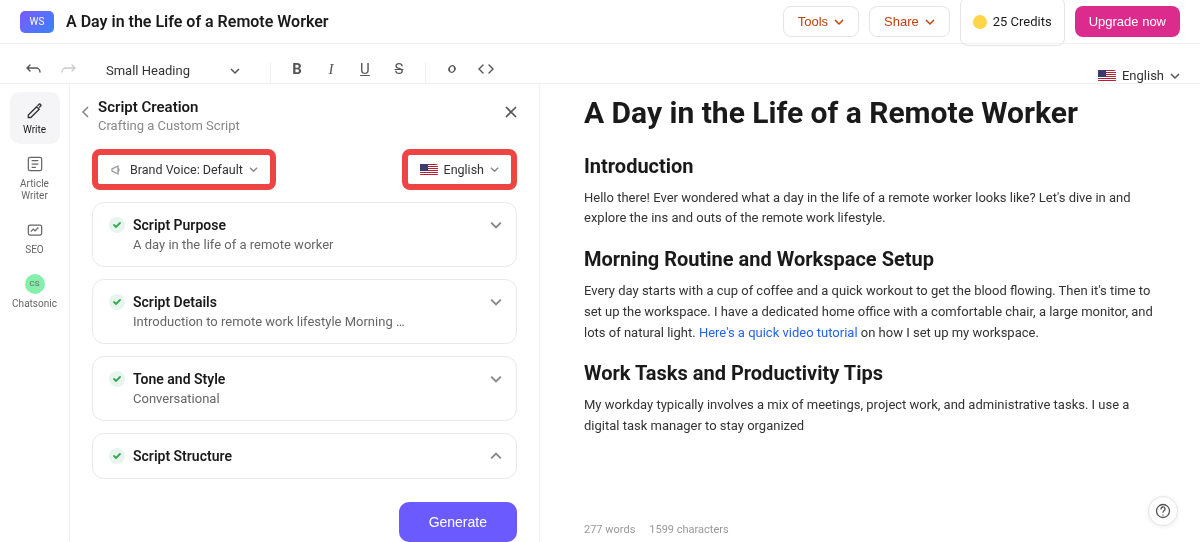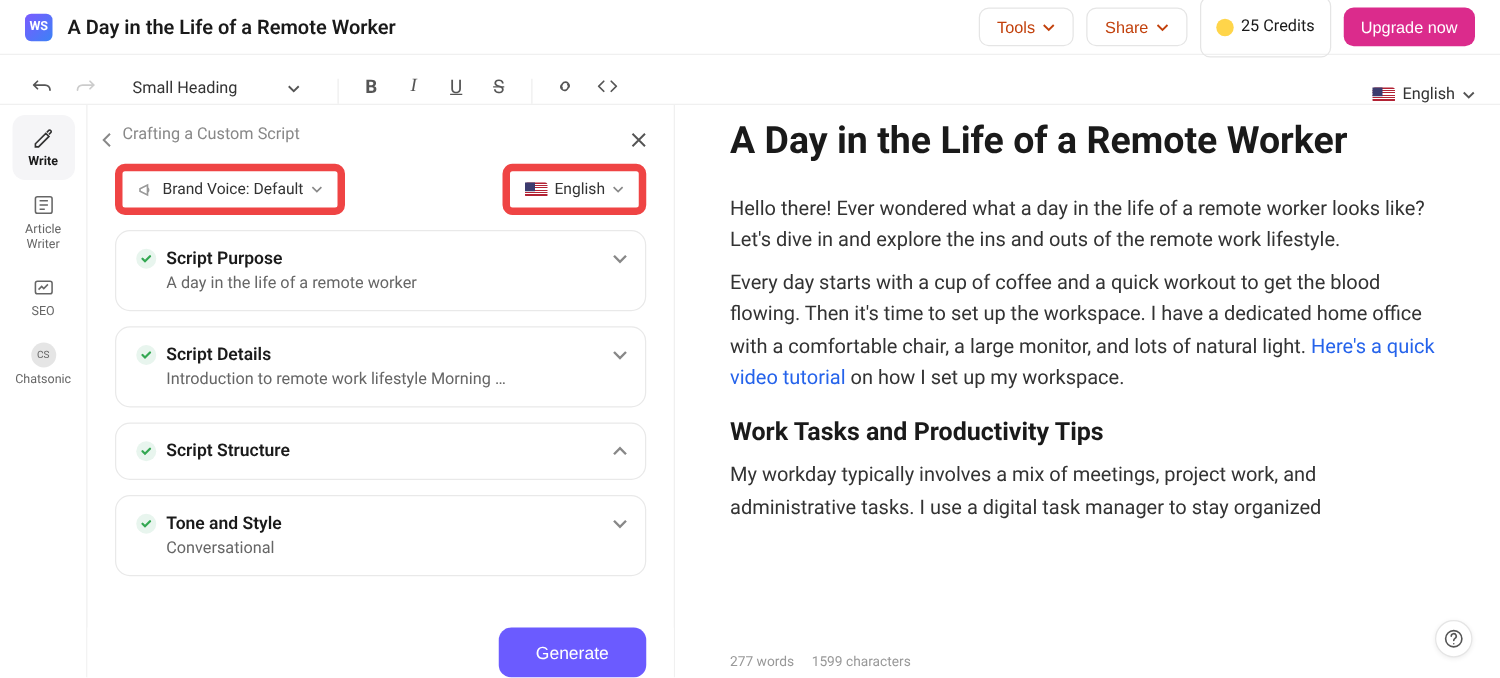--- a/index.html
+++ b/index.html
@@ -1,20 +1,20 @@
 <!DOCTYPE html>
 <html><head>
 <meta charset="utf-8">
 <style>
 * { box-sizing: border-box; margin: 0; padding: 0; }
 body { font-family: -apple-system, BlinkMacSystemFont, 'Segoe UI', Roboto, sans-serif; background: #fff; color: #1a1a1a; width: 1200px; height: 542px; overflow: hidden; position: relative; }
 
 
 .top-header { display: flex; align-items: center; height: 44px; padding: 0 20px; border-bottom: 1px solid #f0f0f0; }
-.logo { width: 22px; height: 22px; background: linear-gradient(135deg,#7b5bff,#3b82f6); border-radius: 5px; display:flex; align-items:center; justify-content:center; color:#fff; font-size:10px; font-weight:700; margin-right: 12px; }
+.logo { width: 34px; height: 22px; background: linear-gradient(135deg,#7b5bff,#3b82f6); border-radius: 5px; display:flex; align-items:center; justify-content:center; color:#fff; font-size:10px; font-weight:400; margin-right: 12px; }
 .doc-title { font-size: 16px; font-weight: 600; }
 .header-right { margin-left: auto; display: flex; align-items: center; gap: 10px; }
 .btn { border: 1px solid #e5e5e5; background:#fff; border-radius: 8px; padding: 7px 14px; font-size: 13px; color:#c2410c; display:flex; align-items:center; gap:6px; cursor:pointer; }
 .credits-pill { border:1px solid #e5e5e5; border-radius:8px; padding:16px 12px; font-size:13px; display:flex; align-items:center; gap:6px; }
 .credits-pill .dot{width:14px;height:14px;border-radius:50%;background:#ffd54a;display:inline-block;}
 .upgrade-btn { background:#db2b8c; color:#fff; border:none; border-radius:8px; padding:8px 14px; font-size:13px; font-weight:500; cursor:pointer; }
 
 
 .toolbar { display:flex; align-items:flex-end; height:40px; padding:0 20px; border-bottom:1px solid #f0f0f0; gap:6px; }
 .tb-btn { width:28px; height:28px; display:flex; align-items:center; justify-content:center; border-radius:6px; cursor:pointer; color:#555; }
@@ -24,21 +24,21 @@
 .lang-right{margin-left:auto;display:flex;align-items:center;gap:6px;font-size:13px;color:#333;cursor:pointer;}
 .flag{width:18px;height:12px;background:linear-gradient(#b22234 0 8%,#fff 8% 16%,#b22234 16% 24%,#fff 24% 32%,#b22234 32% 40%,#fff 40% 48%,#b22234 48% 56%,#fff 56% 64%,#b22234 64% 72%,#fff 72% 80%,#b22234 80% 88%,#fff 88% 100%);position:relative;border-radius:2px;}
 .flag::before{content:'';position:absolute;width:8px;height:7px;background:#3c3b6e;top:0;left:0;}
 
 
 .main { display:flex; height:calc(100% - 84px); }
 
 
 .left-rail{width:70px;border-right:1px solid #f0f0f0;display:flex;flex-direction:column;align-items:center;padding-top:8px;gap:2px;}
 .rail-item{width:50px;padding:8px 0;border-radius:10px;display:flex;flex-direction:column;align-items:center;gap:4px;font-size:10px;color:#666;cursor:pointer;text-align:center;line-height:1.2;}
-.rail-item.active{background:#f5f5f7;color:#1a1a1a;font-weight:bold;}
+.rail-item.active{background:#f5f5f7;color:#1a1a1a;}
 .rail-icon{width:20px;height:20px;}
 
 
 .side-panel{width:470px;border-right:1px solid #f0f0f0;display:flex;flex-direction:column;position:relative;}
 .panel-header{padding:14px 24px 6px;position:relative;}
 .back-chevron{position:absolute;left:6px;top:18px;width:20px;height:20px;display:flex;align-items:center;justify-content:center;color:#888;cursor:pointer;}
 .panel-title{font-size:15px;font-weight:600;margin-left:4px;}
 .panel-sub{font-size:13px;color:#888;margin-top:2px;margin-left:4px;}
 .close-x{position:absolute;right:18px;top:18px;width:20px;height:20px;display:flex;align-items:center;justify-content:center;color:#555;cursor:pointer;}
 .panel-body{padding:10px 22px 0;overflow-y:auto;flex:1;}
@@ -52,21 +52,21 @@
 .card-title{font-size:14px;font-weight:600;}
 .card-sub{font-size:13px;color:#666;margin-top:4px;margin-left:24px;white-space:nowrap;overflow:hidden;text-overflow:ellipsis;}
 .chev{position:absolute;right:14px;top:16px;color:#888;}
 .generate-bar{padding:0 22px;display:flex;justify-content:flex-end;background:#fff;}
 .generate-btn{background:#6b5bff;color:#fff;border:none;border-radius:10px;padding:12px 30px;font-size:14px;font-weight:500;cursor:pointer;}
 
 
 .doc{flex:1;padding:10px 44px 0 44px;overflow-y:auto;position:relative;}
 .doc h1{font-size:30px;font-weight:700;line-height:1.25;margin-bottom:22px;}
 .doc h2{font-size:20px;font-weight:700;margin:18px 0 10px;}
-.doc p{font-size:16px;line-height:1.6;color:#333;margin-bottom:8px;}
+.doc p{font-size:13px;line-height:1.6;color:#333;margin-bottom:8px;}
 .doc a{color:#2563eb;text-decoration:none;}
 .stats{position:absolute;bottom:6px;left:44px;font-size:11px;color:#999;display:flex;gap:14px;}
 .help-fab{position:absolute;right:22px;bottom:16px;width:30px;height:30px;border-radius:50%;background:#fff;border:1px solid #e5e5e5;display:flex;align-items:center;justify-content:center;color:#555;cursor:pointer;box-shadow:0 1px 4px rgba(0,0,0,0.08);}
 svg{display:block;}
 </style>
 </head>
 <body>
 
 <div class="top-header">
   <div class="logo">WS</div>
@@ -159,32 +159,33 @@
       <span>Article Writer</span>
     </div>
     <div class="rail-item">
       <svg class="rail-icon" viewBox="0 0 24 24">
           <rect x="4" y="6" width="16" height="12" rx="2" stroke="#666" fill="none" stroke-width="1.5"></rect>
           <path d="M7 14l3-3 2 2 4-4" stroke="#666" fill="none" stroke-width="1.5"></path>
         </svg>
       <span>SEO</span>
     </div>
     <div class="rail-item">
-      <div class="rail-icon" style="width:20px;height:20px;border-radius:50%;background:#e5e5e5;display:flex;align-items:center;justify-content:center;font-size:8px;color:#666;">CS</div>
+      <div class="rail-icon" style="width:20px;height:20px;border-radius:50%;background:#86efac;display:flex;align-items:center;justify-content:center;font-size:8px;color:#666;">CS</div>
       <span>Chatsonic</span>
     </div>
   </div>
 
   <div class="side-panel">
     <div class="panel-header">
       <div class="back-chevron">
         <svg width="14" height="14" viewBox="0 0 14 14">
             <path d="M9 2L4 7l5 5" stroke="#888" fill="none" stroke-width="1.6"></path>
           </svg>
       </div>
+      <div class="panel-title">Script Creation</div>
       <div class="panel-sub">Crafting a Custom Script</div>
       <div class="close-x">
         <svg width="14" height="14" viewBox="0 0 14 14">
             <path d="M2 2l10 10M12 2L2 12" stroke="#555" stroke-width="1.6"></path>
           </svg>
       </div>
     </div>
     <div class="panel-body">
       <div class="row-controls">
         <div class="pill">
@@ -238,56 +239,58 @@
               </svg>
             </span>
   </div>
           <div class="card">
     <div class="card-head">
       <span class="check">
                 <svg width="10" height="10" viewBox="0 0 10 10">
                   <path d="M2 5l2 2 4-4" stroke="#34a853" fill="none" stroke-width="1.8" stroke-linecap="round"></path>
                 </svg>
               </span>
-      <span class="card-title">Script Structure</span>
-    </div>
-
+      <span class="card-title">Tone and Style</span>
+    </div>
+    <div class="card-sub">Conversational</div>
     <span class="chev">
               <svg width="12" height="12" viewBox="0 0 10 10">
-                <path d="M1 7l4-4 4 4" stroke="#888" fill="none" stroke-width="1.6"></path>
+                <path d="M1 3l4 4 4-4" stroke="#888" fill="none" stroke-width="1.6"></path>
               </svg>
             </span>
   </div>
           <div class="card">
     <div class="card-head">
       <span class="check">
                 <svg width="10" height="10" viewBox="0 0 10 10">
                   <path d="M2 5l2 2 4-4" stroke="#34a853" fill="none" stroke-width="1.8" stroke-linecap="round"></path>
                 </svg>
               </span>
-      <span class="card-title">Tone and Style</span>
-    </div>
-    <div class="card-sub">Conversational</div>
+      <span class="card-title">Script Structure</span>
+    </div>
+
     <span class="chev">
               <svg width="12" height="12" viewBox="0 0 10 10">
-                <path d="M1 3l4 4 4-4" stroke="#888" fill="none" stroke-width="1.6"></path>
+                <path d="M1 7l4-4 4 4" stroke="#888" fill="none" stroke-width="1.6"></path>
               </svg>
             </span>
   </div>
         </div>
     </div>
     <div class="generate-bar">
       <button class="generate-btn">Generate</button>
     </div>
   </div>
 
   <div class="doc">
 
     <h1>A Day in the Life of a Remote Worker</h1>
+    <h2>Introduction</h2>
     <p>Hello there! Ever wondered what a day in the life of a remote worker looks like? Let's dive in and explore the ins and outs of the remote work lifestyle.</p>
+    <h2>Morning Routine and Workspace Setup</h2>
     <p>
       <span>Every day starts with a cup of coffee and a quick workout to get the blood flowing. Then it's time to set up the workspace. I have a dedicated home office with a comfortable chair, a large monitor, and lots of natural light. </span><a href="#">Here's a quick video tutorial</a><span> on how I set up my workspace.</span>
     </p>
     <h2>Work Tasks and Productivity Tips</h2>
     <p>My workday typically involves a mix of meetings, project work, and administrative tasks. I use a digital task manager to stay organized</p>
     <div class="stats">
       <span>277 words</span>
       <span>1599 characters</span>
     </div>
   </div>

